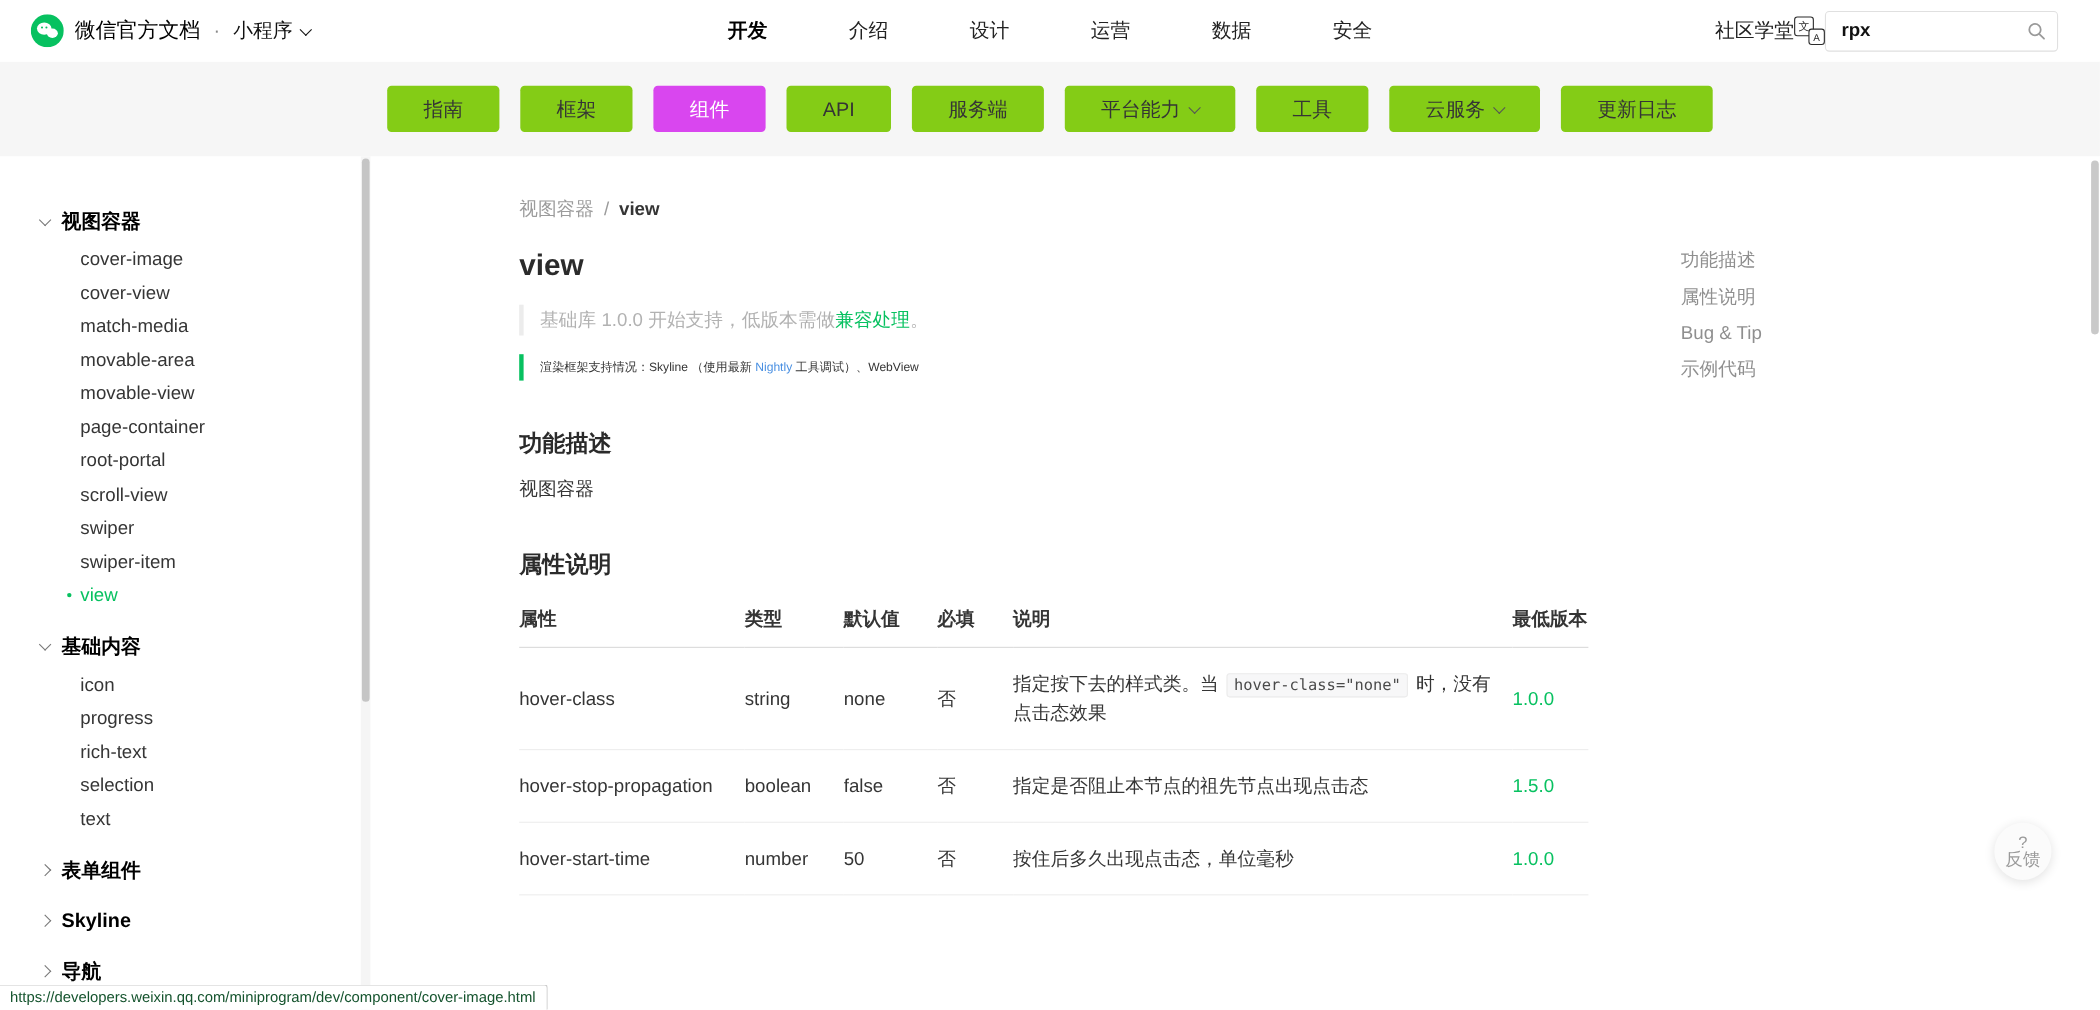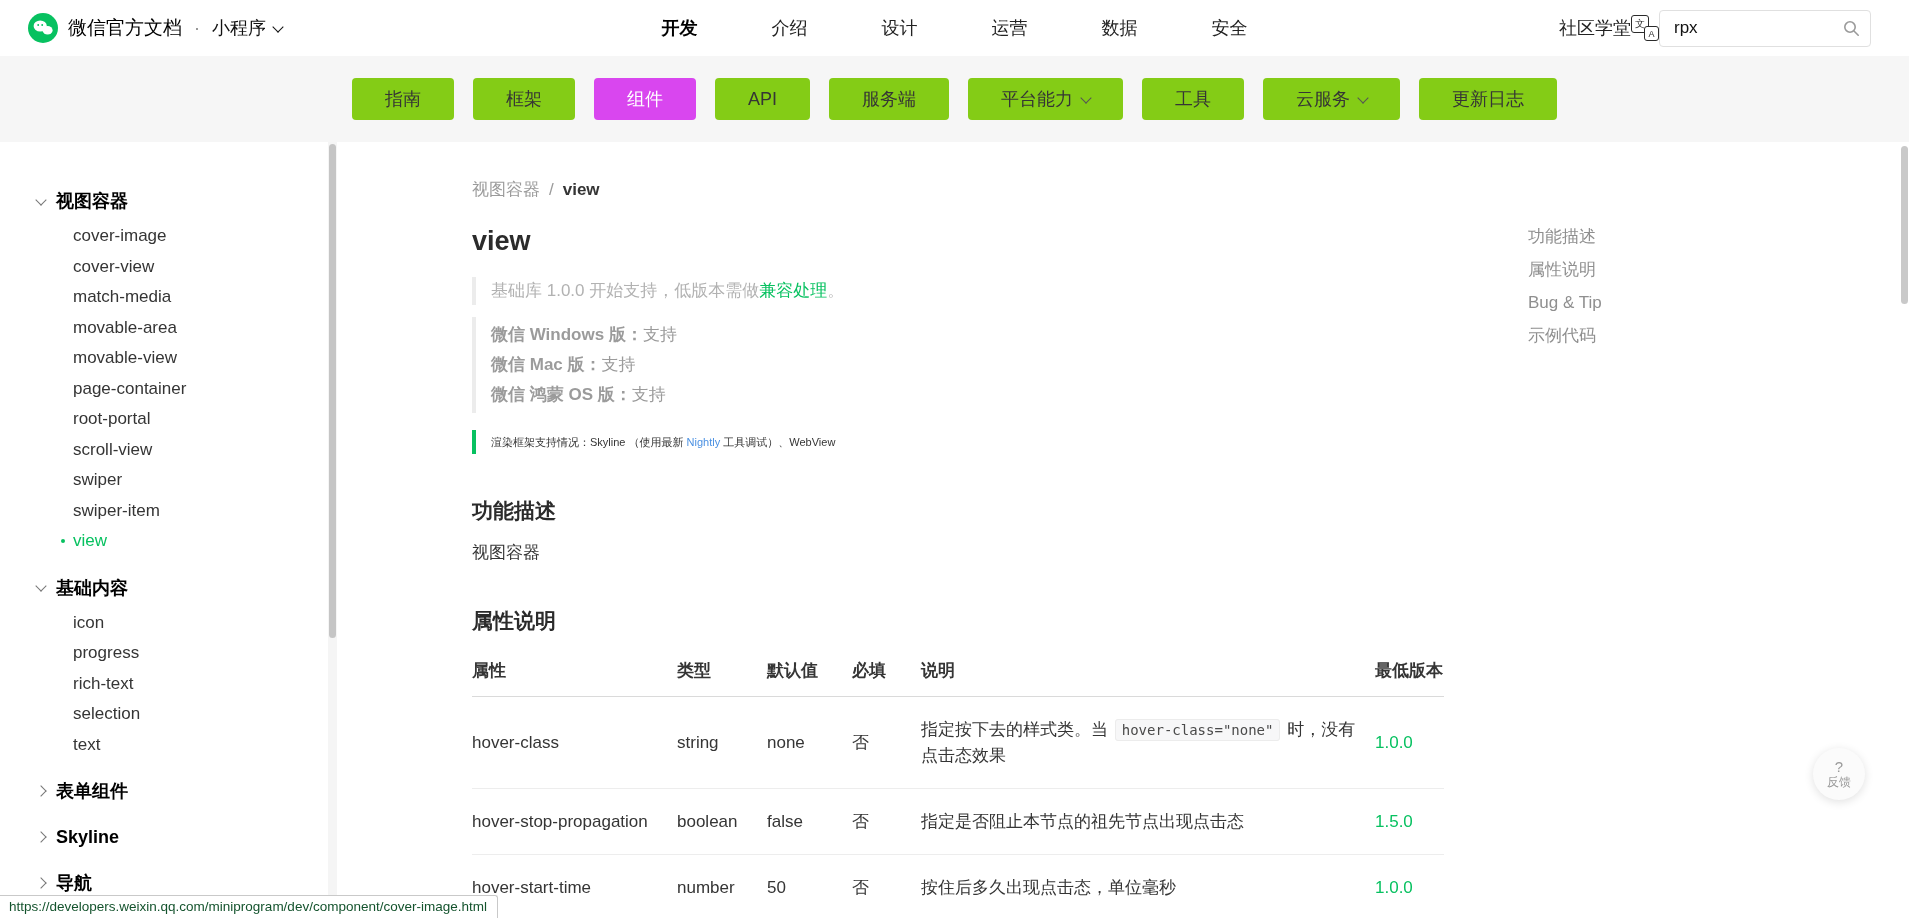--- a/index.html
+++ b/index.html
@@ -37,21 +37,21 @@
     position:absolute; right:0; bottom:0; width:13px; height:13px; border:1.6px solid #2b2b2b; border-radius:3px;
     font-size:9px; display:flex; align-items:center; justify-content:center; color:#2b2b2b; background:#fff;
   }
 
   .search-box {
     width:212px; height:37px; border:1px solid #e0e0e0; border-radius:4px; background:#fff;
     display:flex; align-items:center; padding:0 10px 0 12px; box-sizing:border-box;
   }
   .search-box input {
     border:none; outline:none; flex:1; min-width:0; font-size:17px; color:#111;
-    font-family:"Liberation Sans","DejaVu Sans",sans-serif; background:transparent;
+    font-family:"Liberation Sans","DejaVu Sans",sans-serif; background:transparent;font-weight:bold;
   }
 
   
   .chev { display:inline-block; width:7px; height:7px; border-right:1.6px solid currentColor; border-bottom:1.6px solid currentColor; }
   .chev.down { transform:rotate(45deg); margin-top:-3px; }
   .chev.right { transform:rotate(-45deg); }
 
   
   .subnav {
     position:absolute; top:56px; left:0; right:0; height:86px; background:#f6f6f6;
@@ -145,21 +145,21 @@
   .toc-item { line-height:33px; font-size:17px; color:#8f8f8f; cursor:pointer; }
 
   
   .feedback {
     position:absolute; left:1813px; top:748px; width:52px; height:52px; border-radius:50%;
     background:#fbfbfb; box-shadow:0 2px 10px rgba(0,0,0,0.12);
     display:flex; flex-direction:column; align-items:center; justify-content:center;
     color:#9a9a9a; cursor:pointer; z-index:30;
   }
   .feedback .q { font-size:15px; line-height:16px; }
-  .feedback .lbl { font-size:12px; line-height:14px; }
+  .feedback .lbl { font-size:16px; line-height:14px; }
 
   
   .statusbar {
     position:absolute; left:0; bottom:0; background:#fff;
     border:1px solid #c9c9c9; border-left:none; border-bottom:none; border-top-right-radius:3px;
     padding:3px 10px 4px 9px; font-size:13.5px; color:#14532d; z-index:40; white-space:nowrap;
   }
 
   
   .page-scroll-thumb {
@@ -343,25 +343,20 @@
       <span>/</span>
       <span class="bc-current">view</span>
     </div>
 
     <h1 class="page-title">view</h1>
 
     <div class="note">
       <span>基础库 1.0.0 开始支持，低版本需做</span><a class="green-link">兼容处理</a><span>。</span>
     </div>
 
-    <div class="platform">
-      <div><b>微信 Windows 版：</b><span>支持</span></div>
-      <div><b>微信 Mac 版：</b><span>支持</span></div>
-      <div><b>微信 鸿蒙 OS 版：</b><span>支持</span></div>
-    </div>
 
     <div class="render-support">
       <span>渲染框架支持情况：Skyline （使用最新 </span><a class="blue-link">Nightly</a><span> 工具调试）、WebView</span>
     </div>
 
     <h2 class="sec-heading">功能描述</h2>
     <p class="sec-body">视图容器</p>
 
     <h2 class="sec-heading">属性说明</h2>
 

